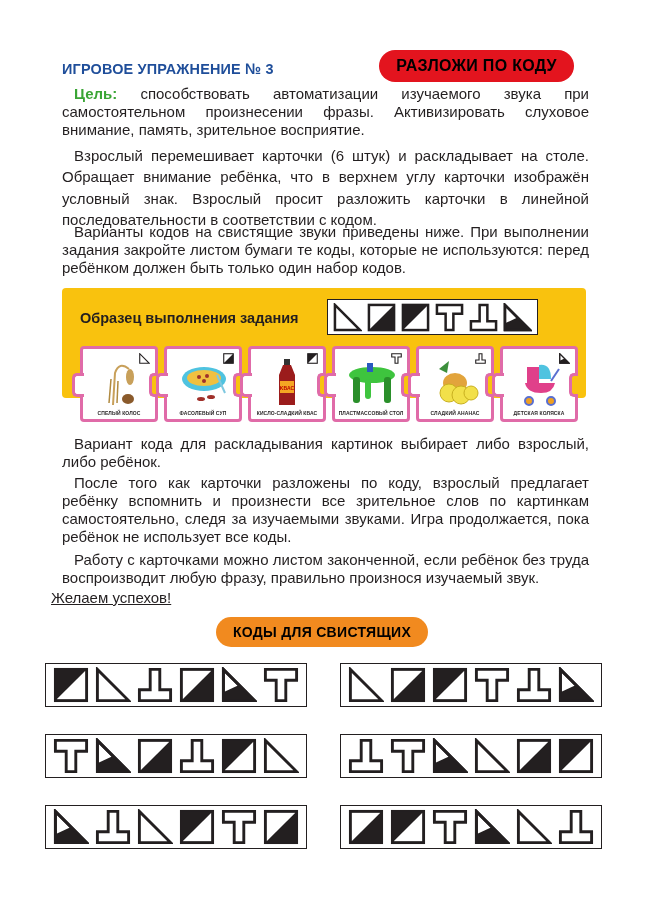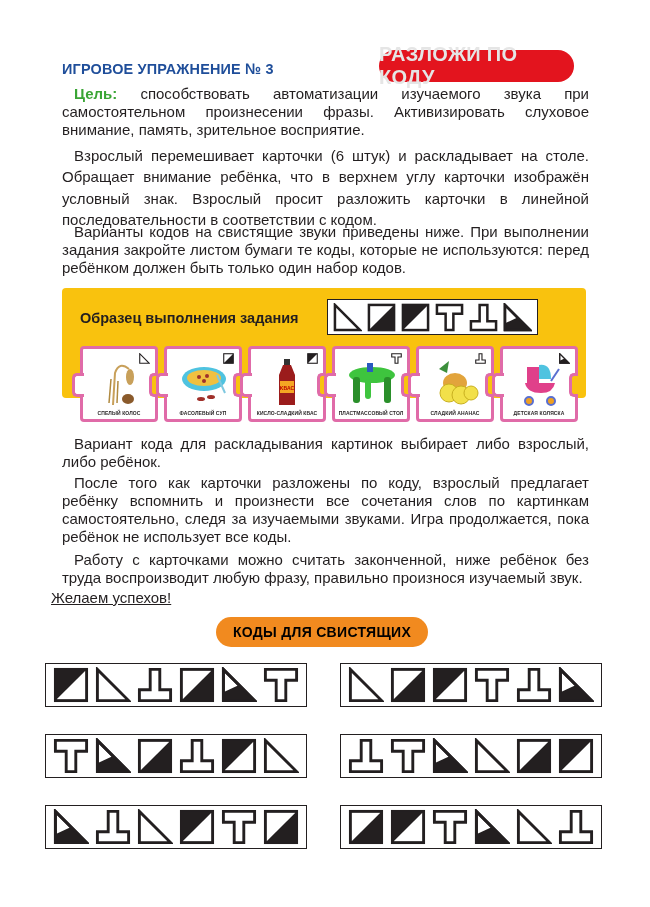--- a/index.html
+++ b/index.html
@@ -8,21 +8,21 @@
 
   .page-title {
     position: absolute; left: 62px; top: 60px;
     font-family: "Liberation Sans", sans-serif; font-weight: bold;
     font-size: 15.5px; color: #1f4e9a; letter-spacing: 0.2px;
     transform: scaleX(0.93); transform-origin: left center;
   }
   .badge-red {
     position: absolute; left: 379px; top: 50px; width: 195px; height: 32px;
     background: #e3141e; border-radius: 16px;
-    color: #e5e5e5; font-weight: bold; font-size: 20px;
+    color: #000000; font-weight: bold; font-size: 16px;
     display: flex; align-items: center; justify-content: center; letter-spacing: 0.3px;
   }
 
   .text-block {
     position: absolute; left: 62px; width: 527px;
     font-size: 15px; line-height: 18px; text-align: justify;
   }
   .text-block p { text-indent: 12px; }
   .goal-label { color: #3aa535; font-weight: bold; }
   .para { text-align: justify; text-align-last: left; }
@@ -244,24 +244,24 @@
         </span>
         <span class="caption">ДЕТСКАЯ КОЛЯСКА</span>
       </div>
     </div>
 </div>
 
 <div id="block4" class="text-block">
   <p class="para">Вариант кода для раскладывания картинок выбирает либо взрослый, либо ребёнок.</p>
 </div>
 <div id="block5" class="text-block">
-  <p class="para">После того как карточки разложены по коду, взрослый предлагает ребёнку вспомнить и произнести все сочетания слов по картинкам самостоятельно, следя за изучаемыми звуками. Игра продолжается, пока ребёнок не использует все коды.</p>
+  <p class="para">После того как карточки разложены по коду, взрослый предлагает ребёнку вспомнить и произнести все зрительное слов по картинкам самостоятельно, следя за изучаемыми звуками. Игра продолжается, пока ребёнок не использует все коды.</p>
 </div>
 <div id="block6" class="text-block">
-  <p class="para">Работу с карточками можно считать законченной, ниже ребёнок без труда воспроизводит любую фразу, правильно произнося изучаемый звук.</p>
+  <p class="para">Работу с карточками можно листом законченной, если ребёнок без труда воспроизводит любую фразу, правильно произнося изучаемый звук.</p>
 </div>
 <div class="wish">Желаем успехов!</div>
 
 <div class="badge-orange">КОДЫ ДЛЯ СВИСТЯЩИХ</div>
 
 <div id="codes">
     <div class="code-strip codes-strip" style="left: 45px; top: 663px;">
       <span>
         <svg class="sym" width="36" height="36" viewBox="0 0 30 30">
           <rect x="2" y="2" width="26" height="26" fill="#fff" stroke="#231f20" stroke-width="2.4"></rect>

